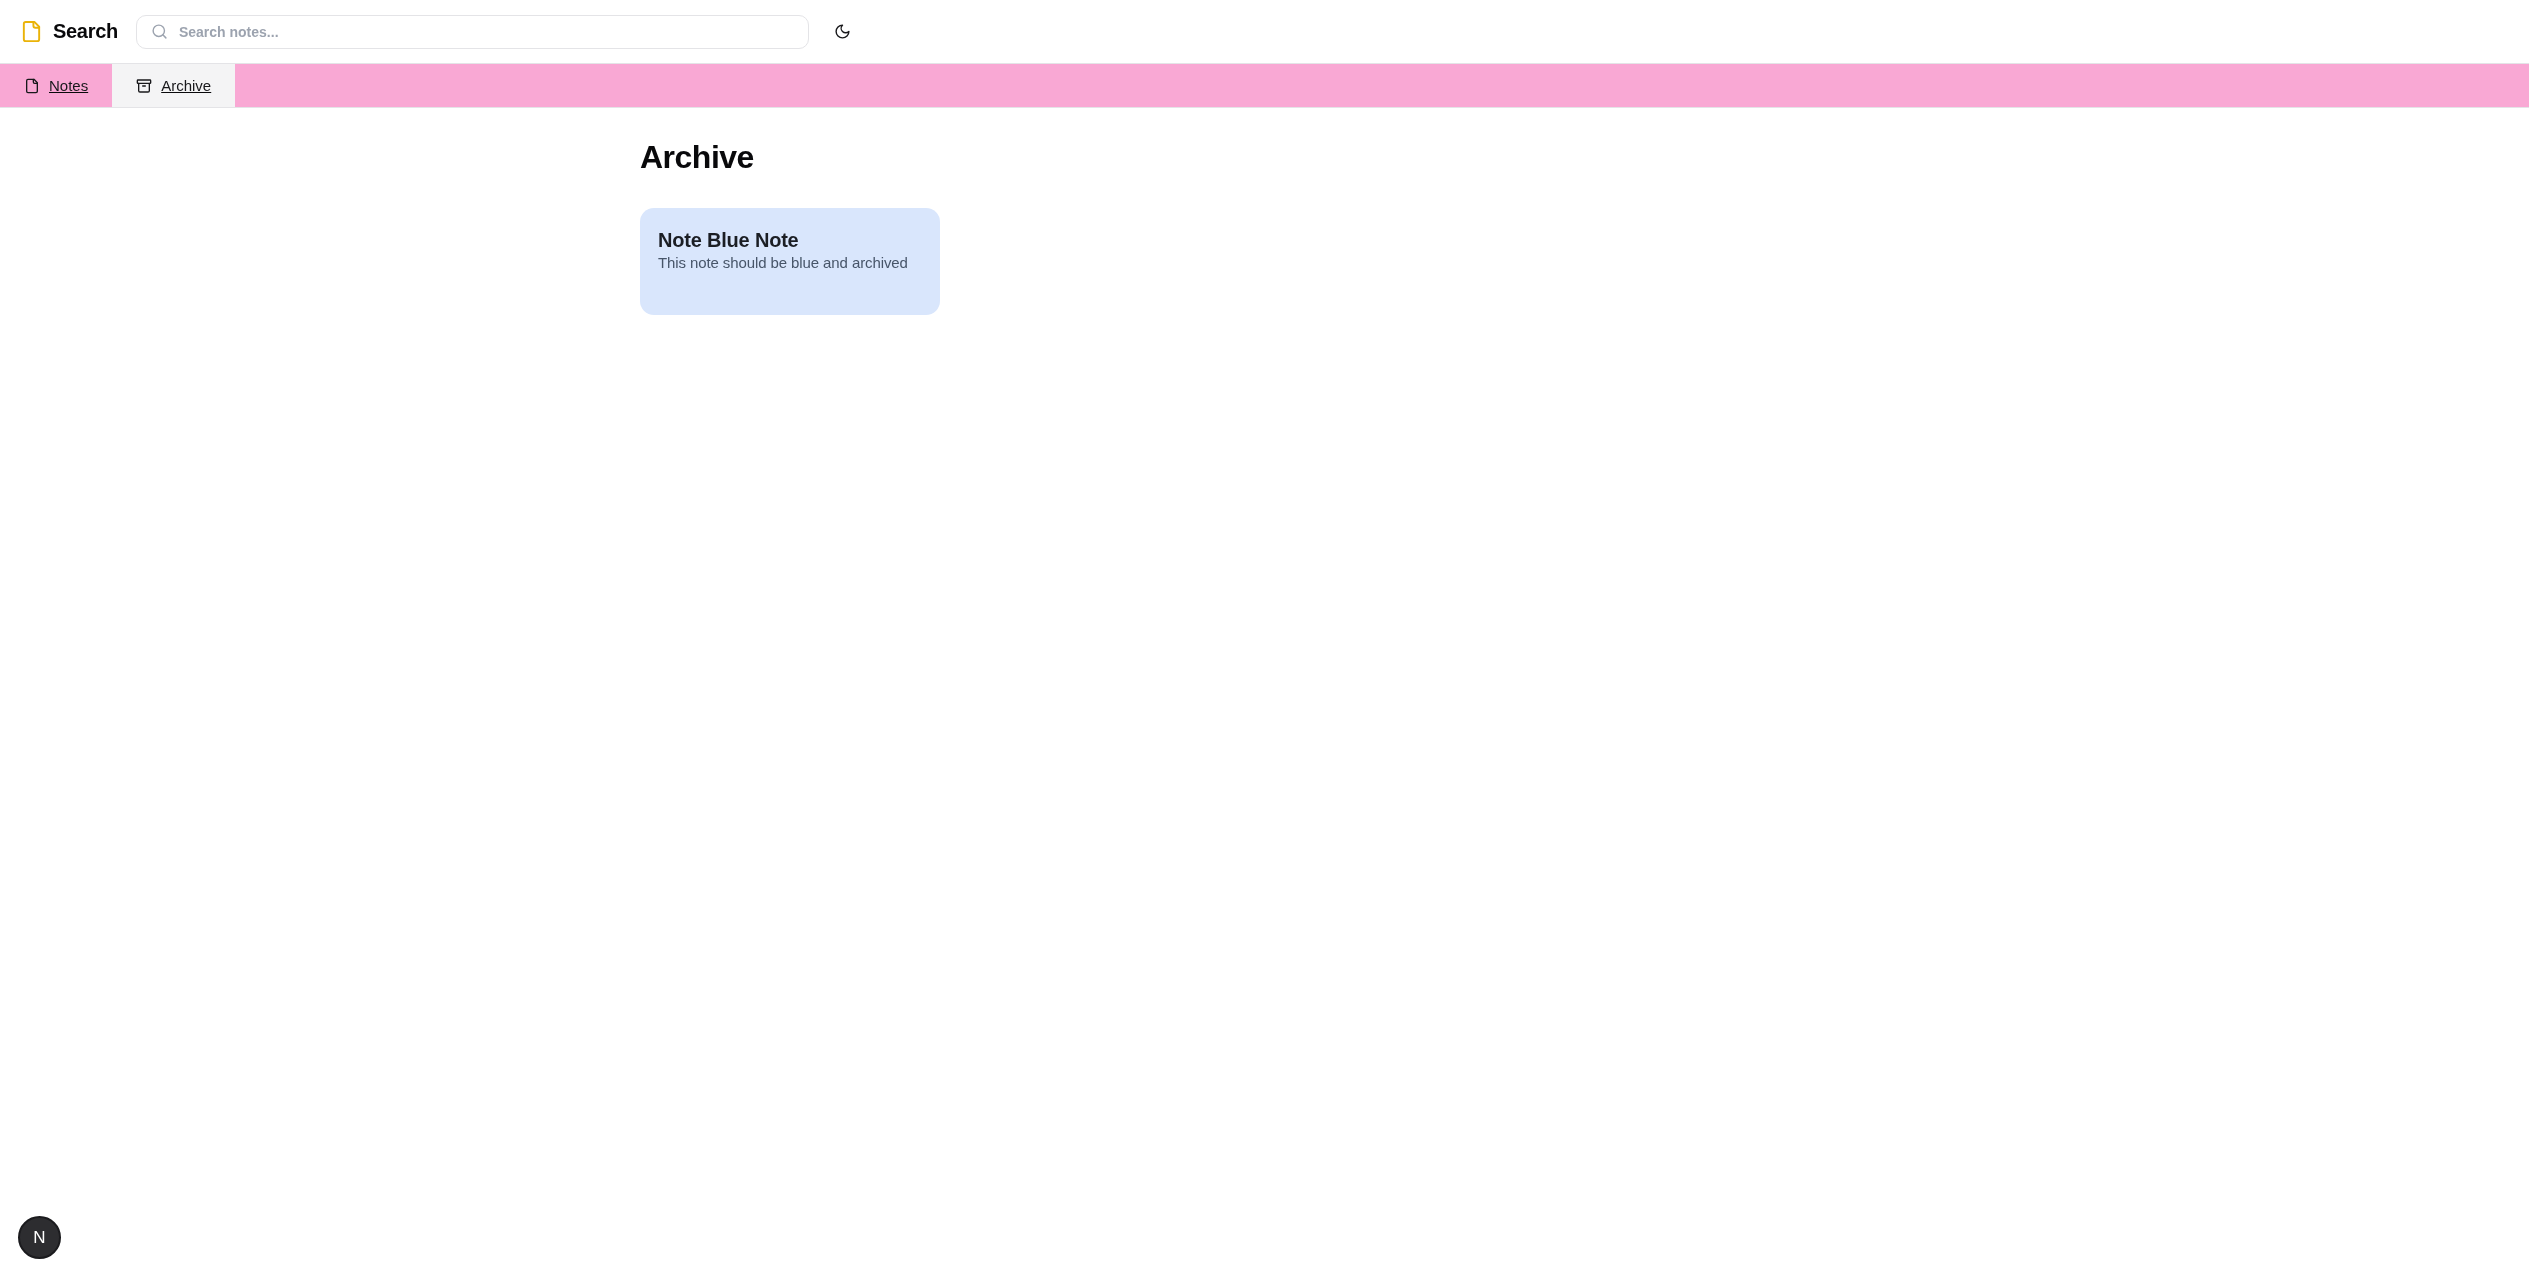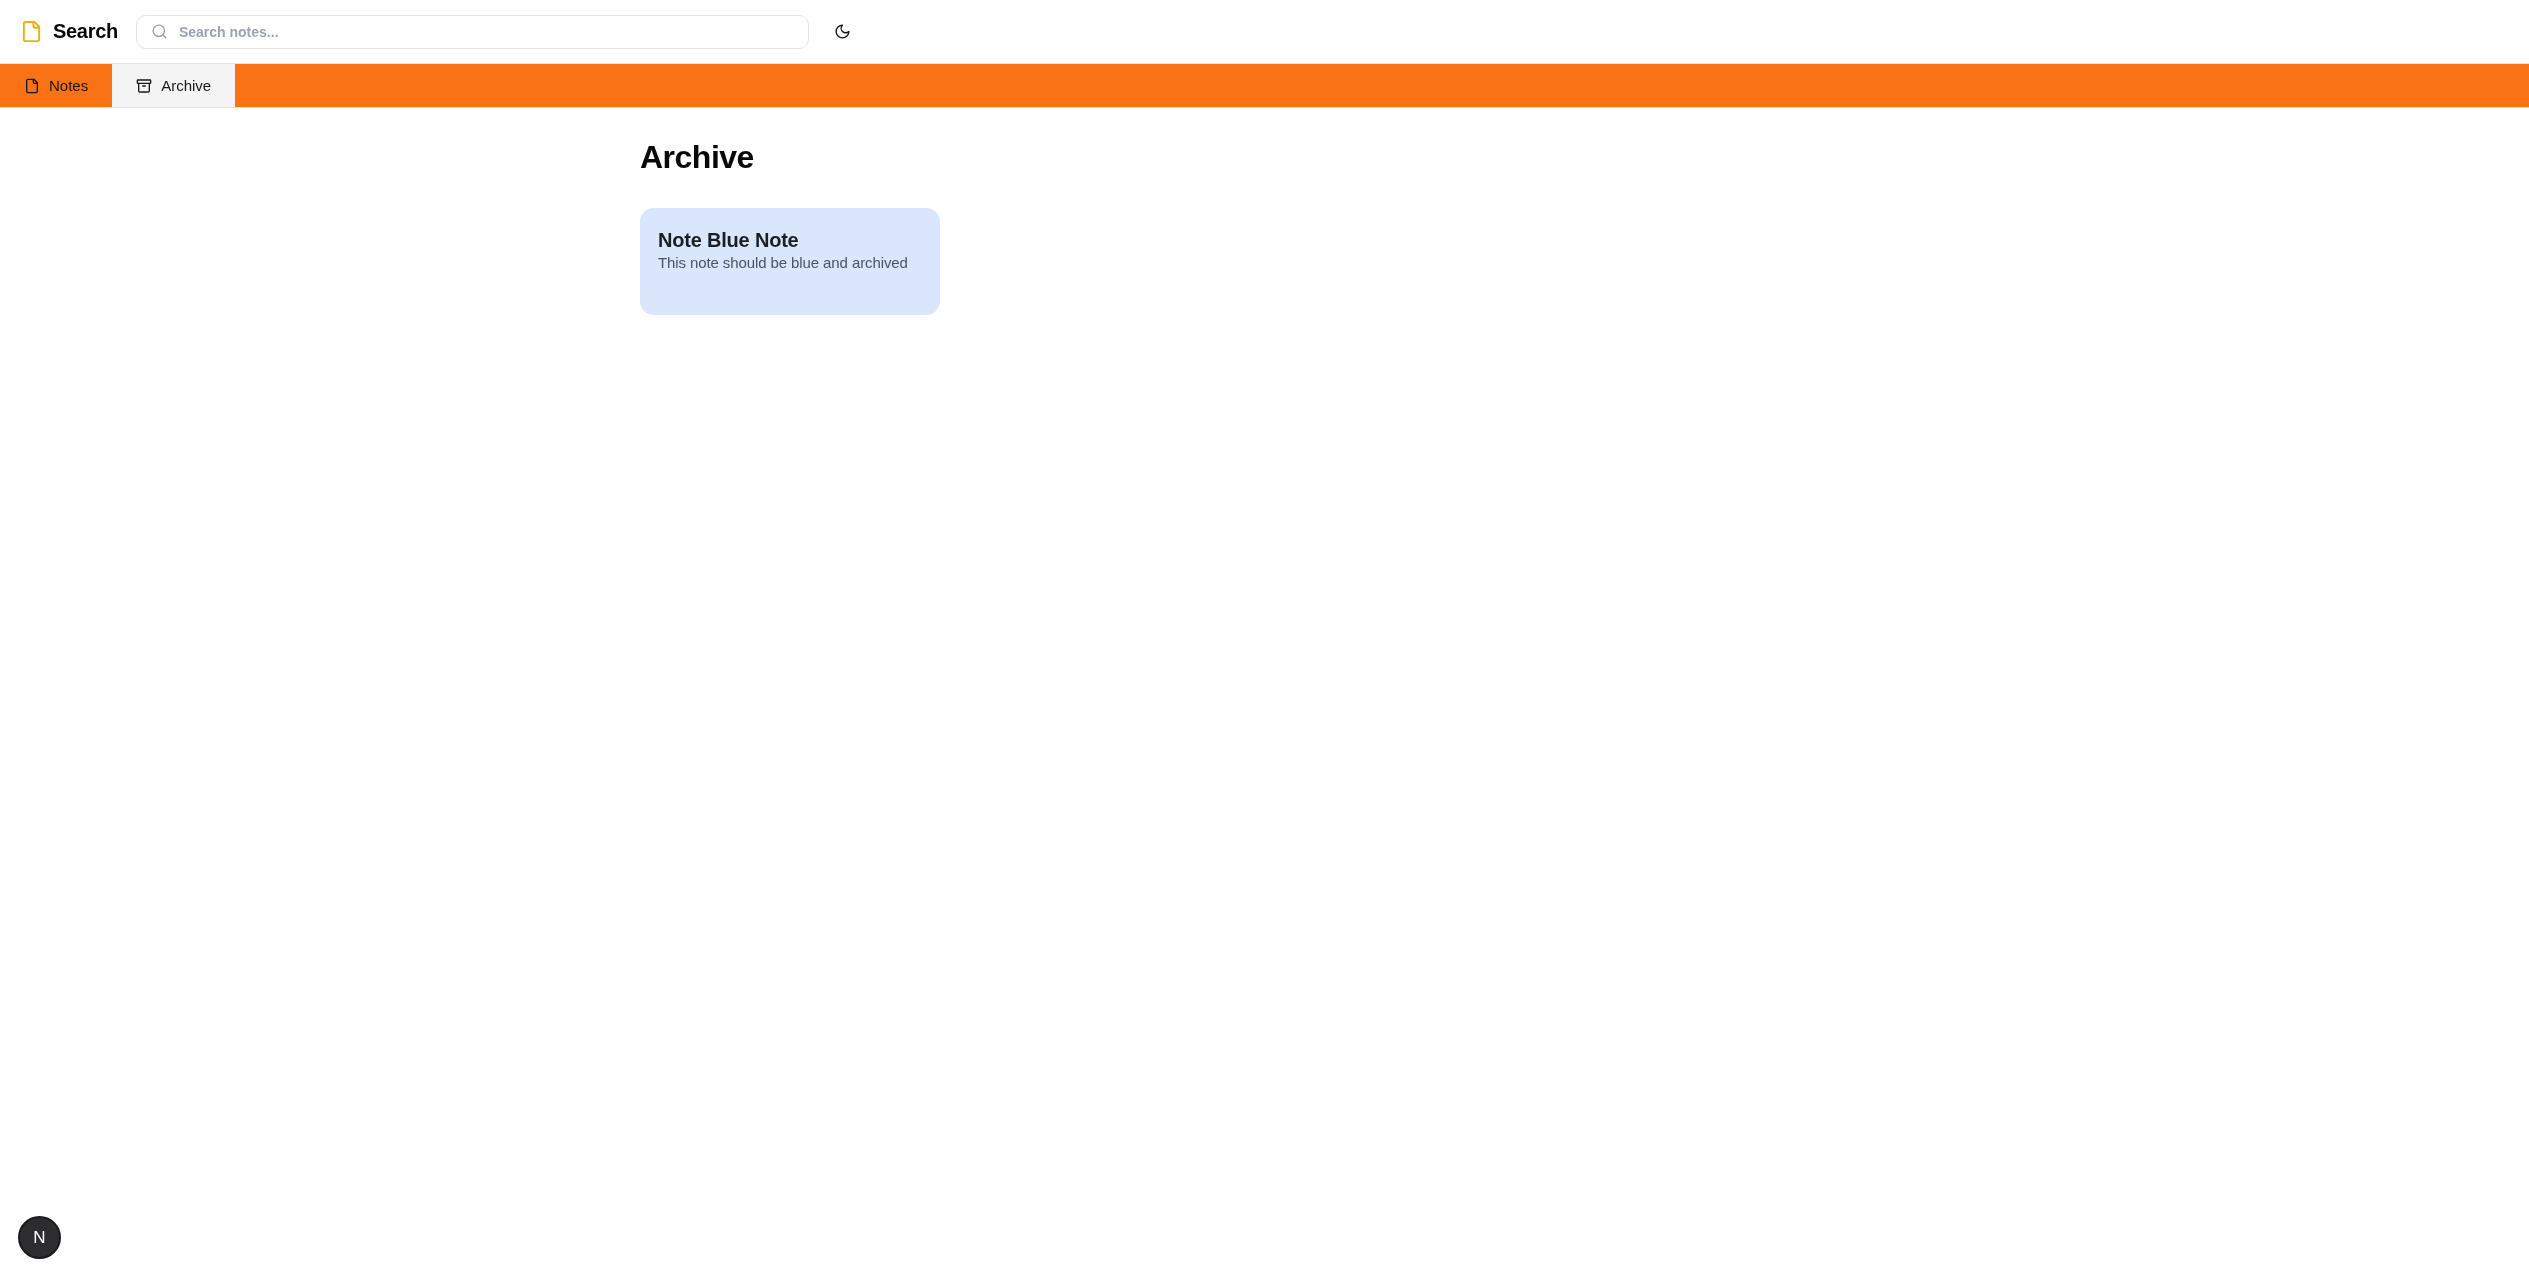--- a/index.html
+++ b/index.html
@@ -81,21 +81,22 @@
     padding: 0;
   }
   .theme-btn svg { width: 17px; height: 17px; }
 
   
   .tabbar {
     height: 44px;
     display: flex;
     align-items: stretch;
     border-bottom: 1px solid #e4e4e7;
-    background: #f97316;
+    background: #f9a8d4;
+    text-decoration: underline;
   }
   .tab {
     display: flex;
     align-items: center;
     gap: 9px;
     padding: 0 24px;
     font-size: 15px;
     font-weight: 500;
     color: #18181b;
     cursor: pointer;

